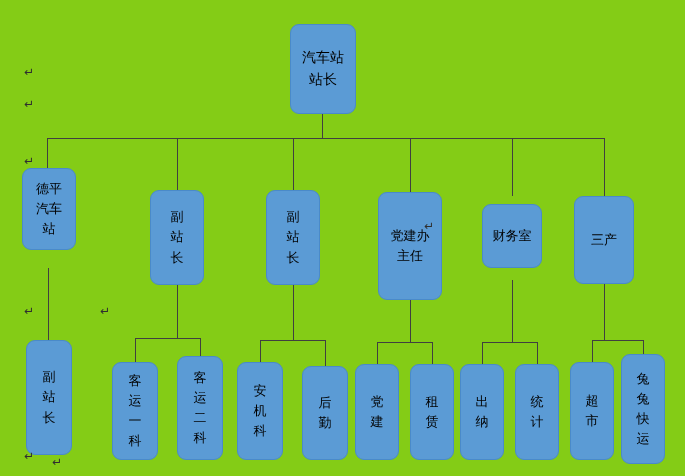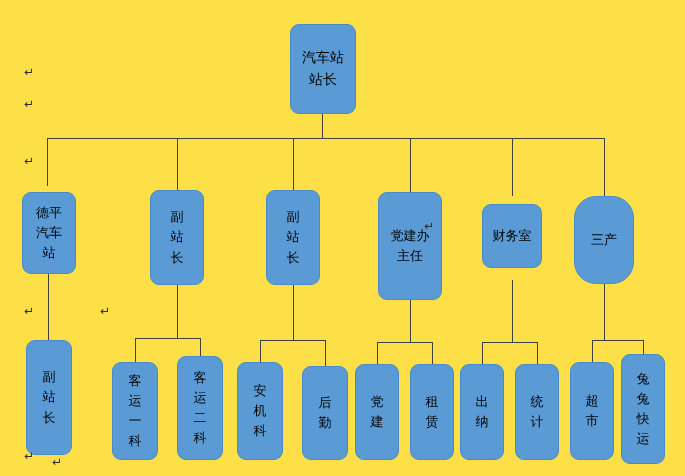--- a/index.html
+++ b/index.html
@@ -2,21 +2,21 @@
 <html style="--node-fill: #5b9bd5; --node-border: #4a8ac9; --connector-color: #404040;"><head>
 <meta charset="utf-8">
 <style>
   html,body{margin:0;padding:0;}
   body{
     width:685px;height:476px;
     background:#ffffff;
     font-family:"Liberation Sans","DejaVu Sans",sans-serif;
     overflow:hidden;
   }
-  #canvas{position:relative;width:685px;height:476px;background:#fde047;}
+  #canvas{position:relative;width:685px;height:476px;background:#84cc16;}
   .node{
     position:absolute;
     background:var(--node-fill,#5b9bd5);
     border:1px solid var(--node-border,#4a8ac9);
     border-radius:9px;
     display:flex;align-items:center;justify-content:center;
     text-align:center;
     white-space:pre-line;
     color:#000000;
     font-size:13px;
@@ -69,33 +69,33 @@
   <div class="vline" style="left:537px;top:342px;height:22px;"></div>
 
   <div class="vline" style="left:604px;top:284px;height:56px;"></div>
   <div class="hline" style="left:592px;top:340px;width:51px;"></div>
   <div class="vline" style="left:592px;top:340px;height:22px;"></div>
   <div class="vline" style="left:643px;top:340px;height:14px;"></div>
 
   <div class="node root" style="left:290px;top:24px;width:66px;height:90px;">汽车站
 站长</div>
 
-  <div class="node" style="left:22px;top:192px;width:54px;height:82px;">德平
+  <div class="node" style="left:22px;top:168px;width:54px;height:82px;">德平
 汽车
 站</div>
   <div class="node" style="left:150px;top:190px;width:54px;height:95px;">副
 站
 长</div>
   <div class="node" style="left:266px;top:190px;width:54px;height:95px;">副
 站
 长</div>
   <div class="node" style="left:378px;top:192px;width:64px;height:108px;">党建办
 主任</div>
   <div class="node" style="left:482px;top:204px;width:60px;height:64px;">财务室</div>
-  <div class="node" style="left:574px;top:196px;width:60px;height:88px;border-radius:22px;">三产</div>
+  <div class="node" style="left:574px;top:196px;width:60px;height:88px;">三产</div>
 
   <div class="node" style="left:26px;top:340px;width:46px;height:115px;">副
 站
 长</div>
   <div class="node" style="left:112px;top:362px;width:46px;height:98px;">客
 运
 一
 科</div>
   <div class="node" style="left:177px;top:356px;width:46px;height:104px;">客
 运

